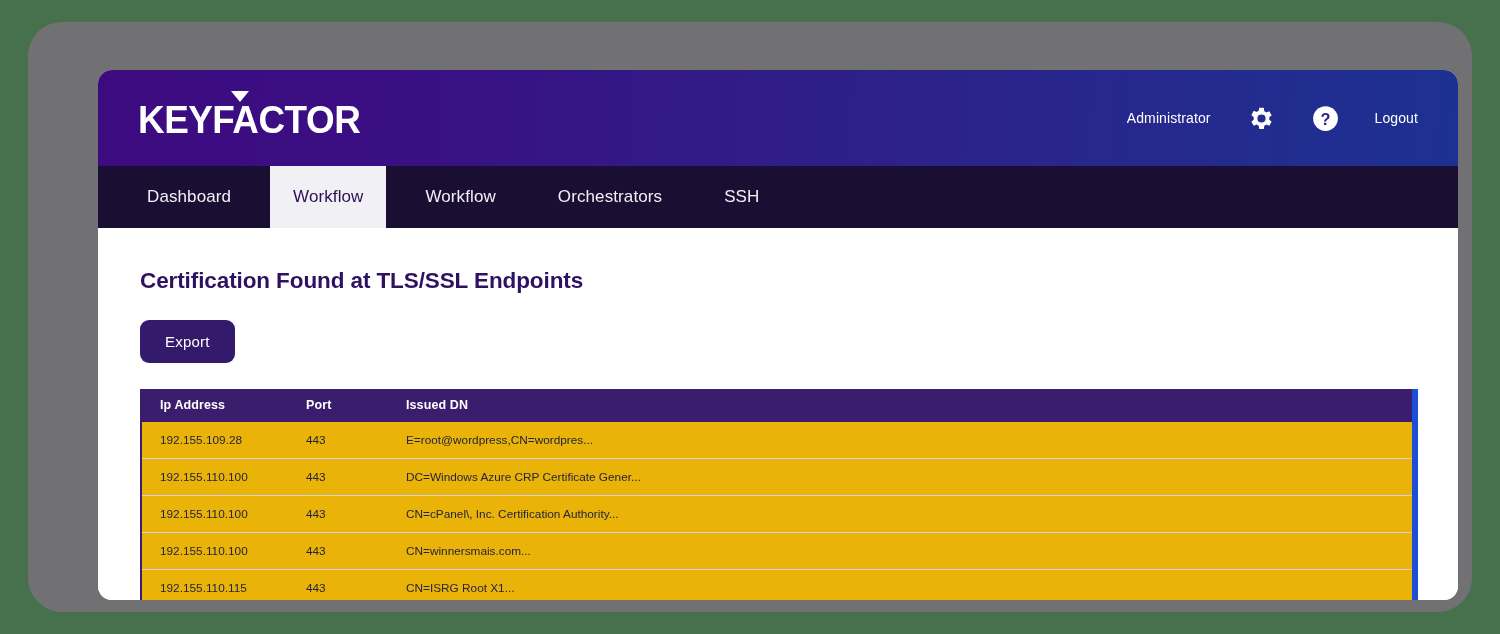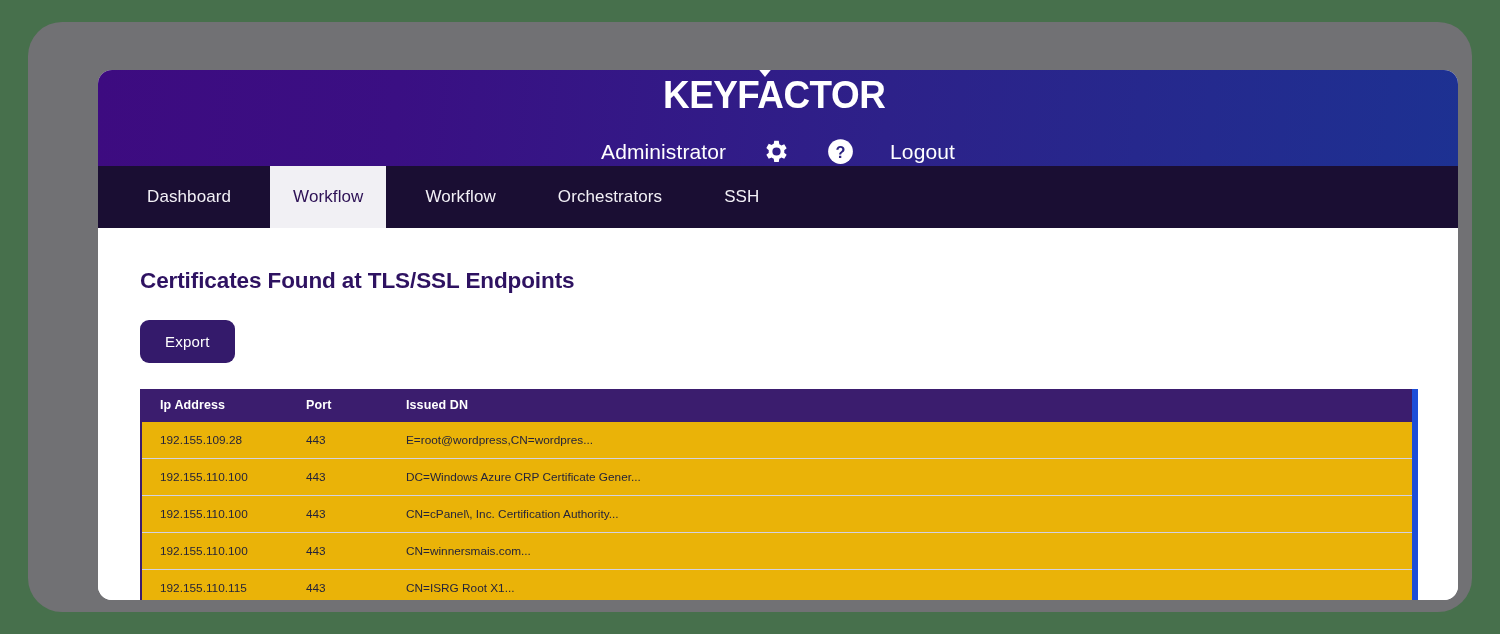--- a/index.html
+++ b/index.html
@@ -41,21 +41,20 @@
 
   
   #app-header {
     position: relative;
     height: 96px;
     background: linear-gradient(95deg, #3d0b80 0%, #3a0f83 22%, #2d2189 58%, #1d3192 100%);
     display: flex;
     align-items: center;
     justify-content: space-between;
     padding: 0 40px 0 40px;
-    flex-direction: column;
   }
 
   
   #brand-logo {
     position: relative;
     display: flex;
     align-items: center;
     padding-top: 4px;
   }
   #brand-logo .logo-text {
@@ -80,21 +79,21 @@
   }
 
   
   #header-actions {
     display: flex;
     align-items: center;
     gap: 36px;
   }
   #header-actions .hdr-text {
     color: #ffffff;
-    font-size: 21px;
+    font-size: 14px;
     letter-spacing: 0.1px;
     white-space: nowrap;
   }
   .hdr-icon { display: flex; align-items: center; justify-content: center; }
   .hdr-icon svg { display: block; }
 
   
   #main-nav {
     height: 62px;
     background: #1a0e33;
@@ -215,21 +214,21 @@
     <div id="main-nav">
       <div class="nav-item">Dashboard</div>
       <div class="nav-item active">Workflow</div>
       <div class="nav-item">Workflow</div>
       <div class="nav-item">Orchestrators</div>
       <div class="nav-item">SSH</div>
     </div>
 
     <div id="page-body">
 
-      <div id="page-title">Certificates Found at TLS/SSL Endpoints</div>
+      <div id="page-title">Certification Found at TLS/SSL Endpoints</div>
 
       <button id="export-button">Export</button>
 
       <div id="results-table-wrap">
         <table id="results-table">
           <thead>
             <tr>
               <th class="col-ip">Ip Address</th>
               <th class="col-port">Port</th>
               <th class="col-dn">Issued DN</th>

